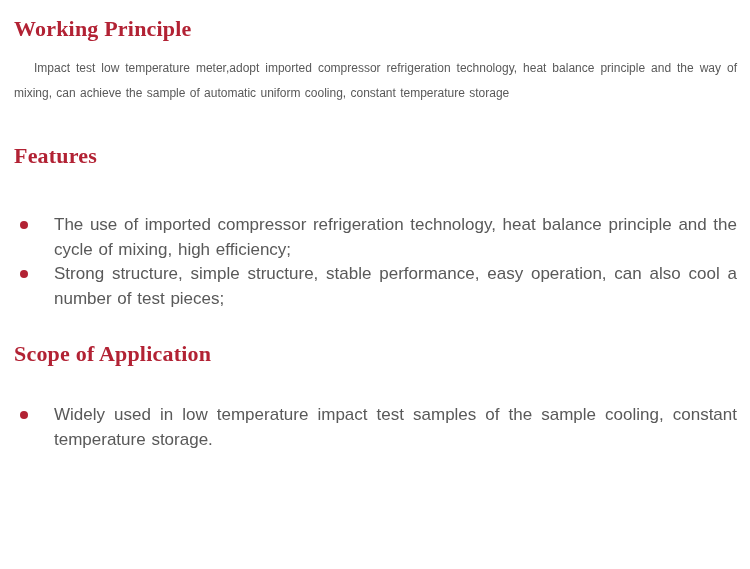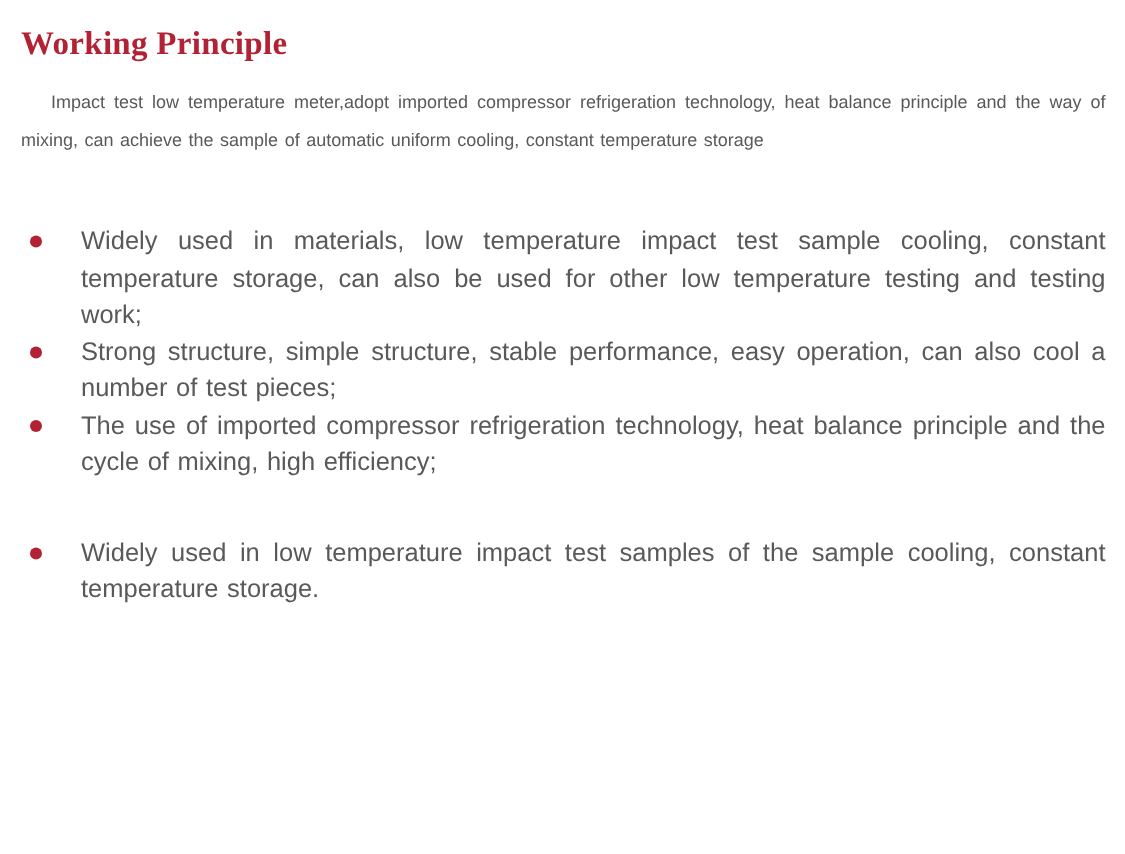--- a/index.html
+++ b/index.html
@@ -80,36 +80,34 @@
 </style>
 </head>
 <body>
 
 <div class="page">
 
   <h2 class="sec-heading">Working Principle</h2>
 
   <p class="body-para">Impact test low temperature meter,adopt imported compressor refrigeration technology, heat balance principle and the way of mixing, can achieve the sample of automatic uniform cooling, constant temperature storage</p>
 
+  <h2 class="sec-heading features">Features</h2>
 
   <ul class="bullet-list features-list">
     <li>
       <span class="bullet-dot"></span>
-      <span class="li-text">Widely used in materials, low temperature impact test sample cooling, constant temperature storage, can also be used for other low temperature testing and testing work;</span>
+      <span class="li-text">The use of imported compressor refrigeration technology, heat balance principle and the cycle of mixing, high efficiency;</span>
     </li>
     <li>
       <span class="bullet-dot"></span>
       <span class="li-text">Strong structure, simple structure, stable performance, easy operation, can also cool a number of test pieces;</span>
     </li>
-    <li>
-      <span class="bullet-dot"></span>
-      <span class="li-text">The use of imported compressor refrigeration technology, heat balance principle and the cycle of mixing, high efficiency;</span>
-    </li>
   </ul>
 
+  <h2 class="sec-heading scope">Scope of Application</h2>
 
   <ul class="bullet-list scope-list">
     <li>
       <span class="bullet-dot"></span>
       <span class="li-text">Widely used in low temperature impact test samples of the sample cooling, constant temperature storage.</span>
     </li>
   </ul>
 
 </div>
 

